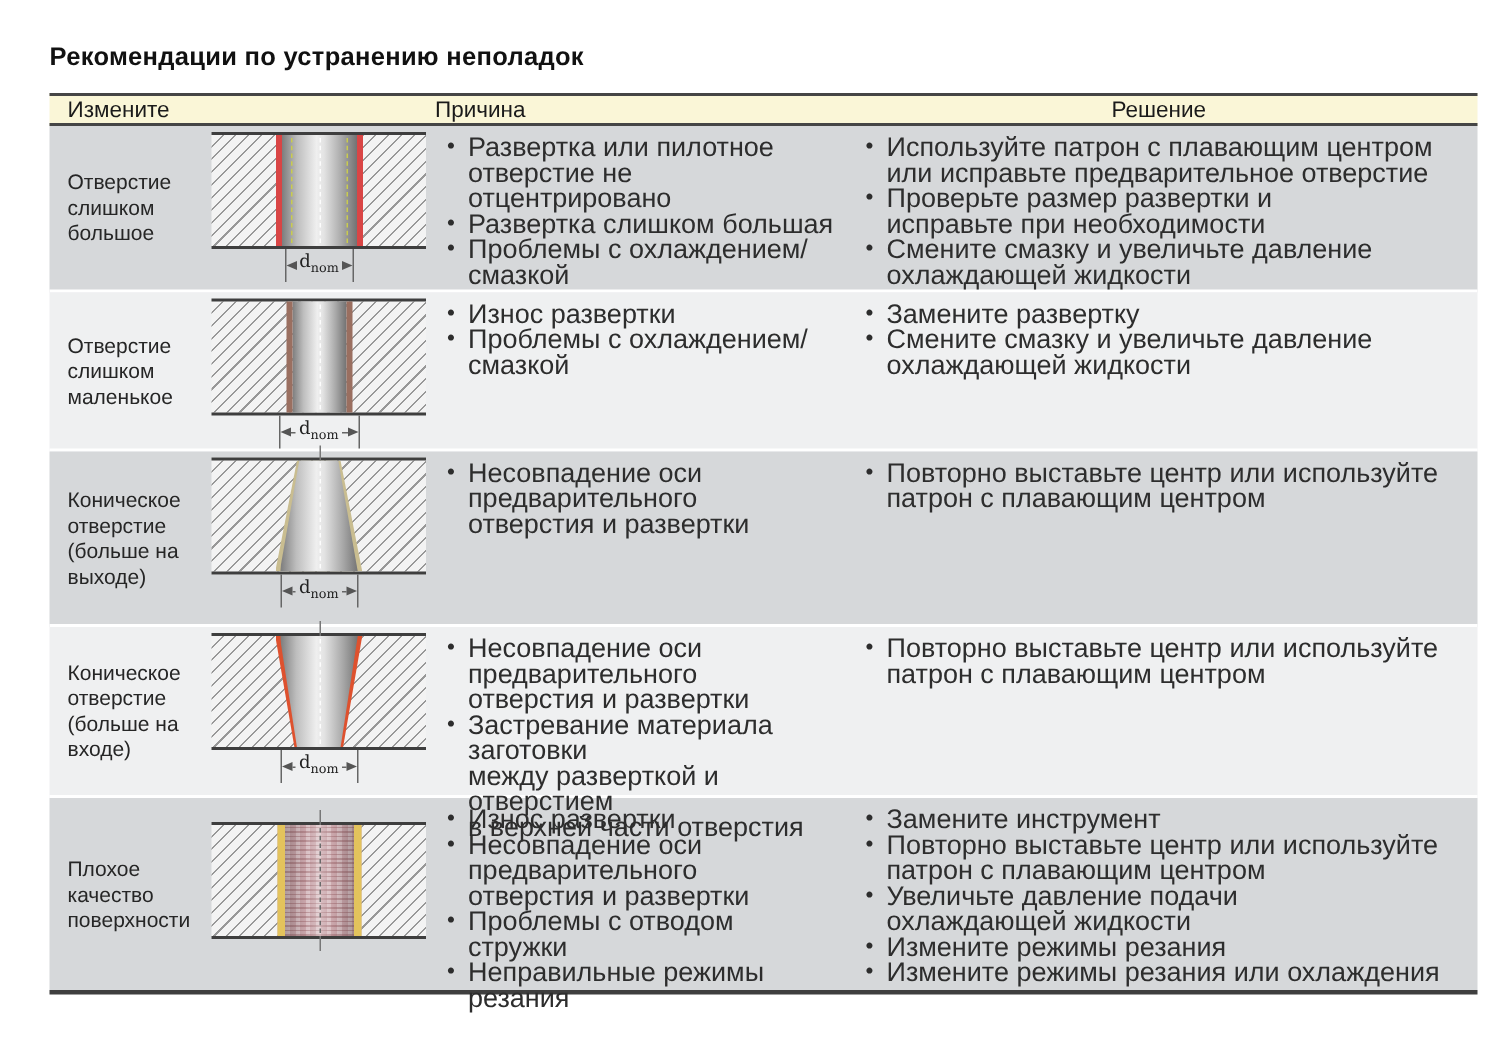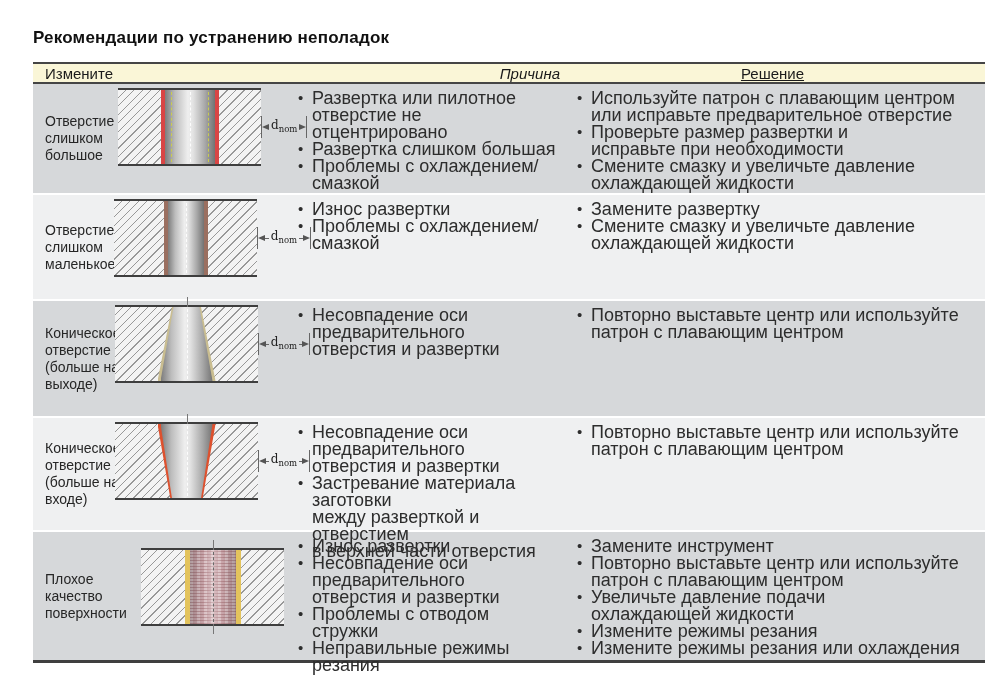--- a/index.html
+++ b/index.html
@@ -7,39 +7,39 @@
   body { font-family:"Liberation Sans","DejaVu Sans",sans-serif; color:#2e2e2e; }
   .page { position:relative; width:990px; height:697px; background:#ffffff; overflow:hidden; }
 
   .title { position:absolute; left:33px; top:28px; font-size:17px; font-weight:bold; color:#111; letter-spacing:0.2px; }
 
   .tbl { position:absolute; left:33px; top:62px; width:952px; border-bottom:3px solid #3f3f3f; }
 
   
   .thead { display:flex; height:22px; border-top:2px solid #454545; border-bottom:2px solid #454545; align-items:center; font-size:15px; color:#1a1a1a; }
   .th-problem { width:257px; padding-left:12px; }
-  .th-cause   { width:270px; text-align:right;font-style:italic; }
-  .th-solution{ flex:1; text-align:center;text-decoration:underline; }
+  .th-cause   { width:270px; text-align:left; }
+  .th-solution{ flex:1; text-align:center; }
 
   
   .row { display:flex; border-bottom:2px solid #ffffff; }
   .row:last-child { border-bottom:none; }
   .r1 { height:111px; } .r2 { height:106px; } .r3 { height:117px; } .r4 { height:114px; } .r5 { height:128px; }
 
   .cell-label { width:102px; padding-left:12px; display:flex; align-items:center; font-size:14px; line-height:17px; color:#262626; white-space:pre-line; }
   .cell-image { width:155px; display:flex; flex-direction:column; align-items:center; }
   .cell-cause { width:270px; padding-left:6px; }
   .cell-solution { flex:1; padding-left:15px; padding-right:8px; }
 
   ul.blist { list-style:none; padding-top:6px; font-size:18px; line-height:17px; color:#2d2d2d; }
   ul.blist li { position:relative; padding-left:16px; white-space:pre-line; }
   ul.blist li::before { content:"\2022"; position:absolute; left:2px; top:-1px; font-size:15px; color:#2d2d2d; }
 
   
-  .illus-wrap { margin-top:4px; display:flex; flex-direction:row; align-items:center; }
+  .illus-wrap { margin-top:4px; display:flex; flex-direction:column; align-items:center; }
   .illus-wrap.low { margin-top:16px; }
   .illus { position:relative; width:143px; height:78px;
            background-color:#f3f3f3;
            background-image:repeating-linear-gradient(135deg, transparent 0 5px, #989898 5px 6px);
            border-top:2px solid #3e3e3e; border-bottom:2px solid #3e3e3e; }
   .bore { position:absolute; top:0; bottom:0; left:50%; transform:translateX(-50%); }
   .metal, .taper .fill {
     background:linear-gradient(90deg,#7d7d7d 0%,#bdbdbd 20%,#efefef 46%,#e3e3e3 56%,#a8a8a8 80%,#727272 100%); }
   .b1 { width:58px; border-left:4px solid #d94545; border-right:4px solid #d94545; }
   .b2 { width:44px; border-left:4px solid #9a6f60; border-right:4px solid #9a6f60; }

